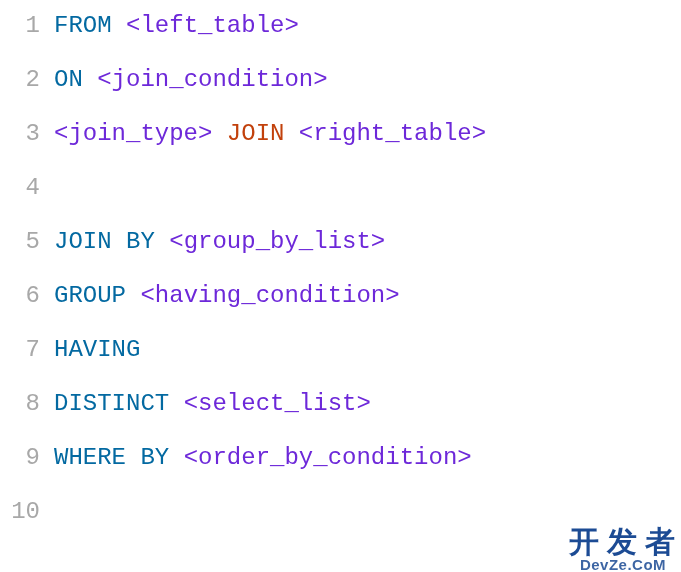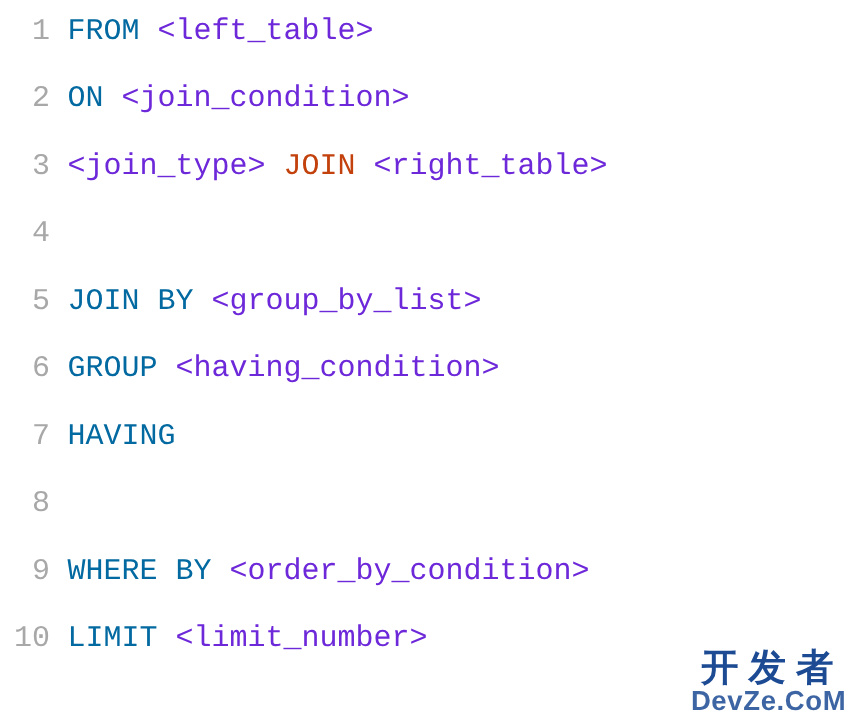--- a/index.html
+++ b/index.html
@@ -48,41 +48,41 @@
     font-size: 30px;
     font-weight: bold;
     color: #1c4b94;
     display: flex;
     gap: 6px;
     justify-content: center;
     letter-spacing: 2px;
   }
   .watermark .wm-top span { position: relative; }
   .watermark .wm-bottom {
-    font-size: 22px;
+    font-size: 15px;
     font-weight: bold;
     color: #1c4b94;
     opacity: 0.85;
     letter-spacing: 0.5px;
   }
 </style>
 </head>
 <body>
 
 <div class="code-container" id="code-block">
     <div class="code-line"><span class="line-number">1</span><span class="code-content"><span class="kw">FROM</span><span> </span><span class="placeholder">&lt;left_table&gt;</span></span></div>
     <div class="code-line"><span class="line-number">2</span><span class="code-content"><span class="kw">ON</span><span> </span><span class="placeholder">&lt;join_condition&gt;</span></span></div>
     <div class="code-line"><span class="line-number">3</span><span class="code-content"><span class="placeholder">&lt;join_type&gt;</span><span> </span><span class="join-kw">JOIN</span><span> </span><span class="placeholder">&lt;right_table&gt;</span></span></div>
     <div class="code-line"><span class="line-number">4</span></div>
     <div class="code-line"><span class="line-number">5</span><span class="code-content"><span class="kw">JOIN</span><span> </span><span class="kw">BY</span><span> </span><span class="placeholder">&lt;group_by_list&gt;</span></span></div>
     <div class="code-line"><span class="line-number">6</span><span class="code-content"><span class="kw">GROUP</span><span> </span><span class="placeholder">&lt;having_condition&gt;</span></span></div>
     <div class="code-line"><span class="line-number">7</span><span class="code-content"><span class="kw">HAVING</span></span></div>
-    <div class="code-line"><span class="line-number">8</span></div>
+    <div class="code-line"><span class="line-number">8</span><span class="code-content"><span class="kw">DISTINCT</span><span> </span><span class="placeholder">&lt;select_list&gt;</span></span></div>
     <div class="code-line"><span class="line-number">9</span><span class="code-content"><span class="kw">WHERE</span><span> </span><span class="kw">BY</span><span> </span><span class="placeholder">&lt;order_by_condition&gt;</span></span></div>
-    <div class="code-line"><span class="line-number">10</span><span class="code-content"><span class="kw">LIMIT</span><span> </span><span class="placeholder">&lt;limit_number&gt;</span></span></div>
+    <div class="code-line"><span class="line-number">10</span></div>
   </div>
 
 <div class="watermark">
   <div class="wm-top">
     <span>开</span>
     <span>发</span>
     <span>者</span>
   </div>
   <div class="wm-bottom">DevZe.CoM</div>
 </div>

